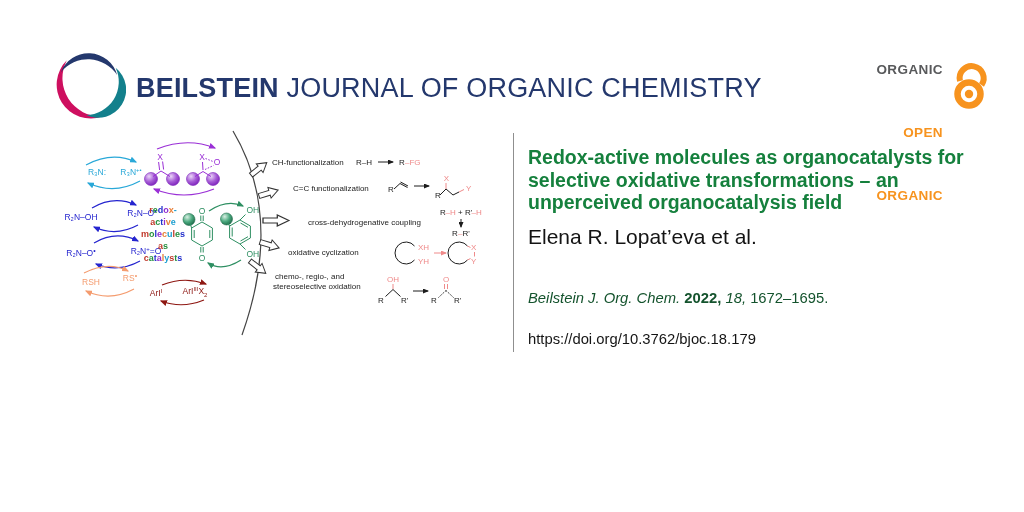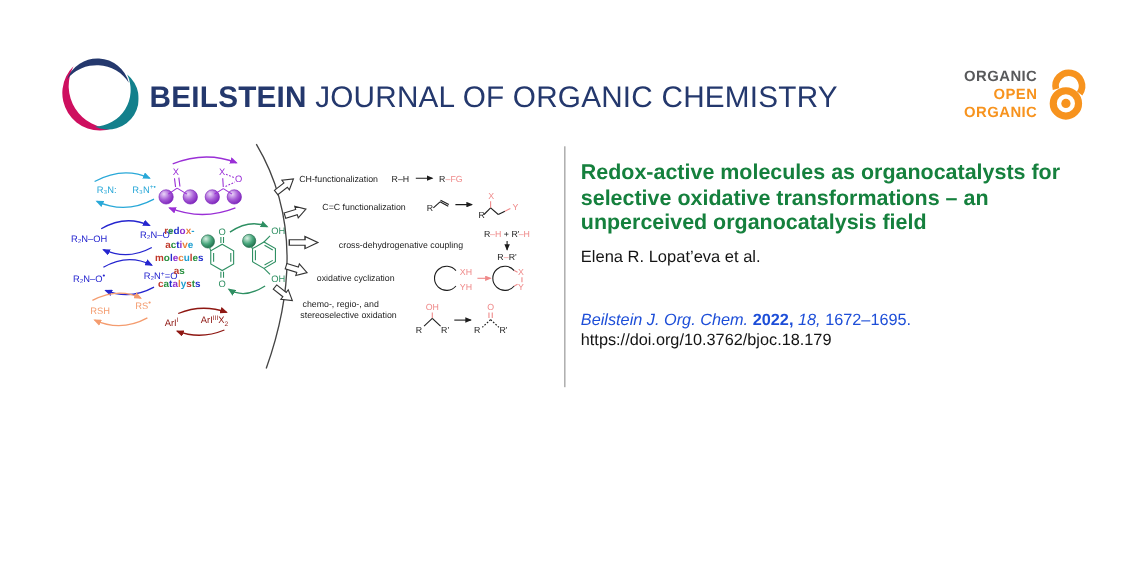--- a/index.html
+++ b/index.html
@@ -5,32 +5,32 @@
   html,body{margin:0;padding:0;background:#fff;}
   .frame{position:relative;width:1024px;height:360px;background:#fff;overflow:hidden;
          font-family:"Liberation Sans","DejaVu Sans",sans-serif;text-decoration:underline;}
   
   .logo{position:absolute;left:52px;top:45px;width:74px;height:78px;}
   .wordmark{position:absolute;left:136px;top:73px;font-size:27px;color:#24386d;white-space:nowrap;letter-spacing:.2px;}
   .wordmark .b{font-weight:bold;}
   .oa-badge{position:absolute;left:853px;top:62px;width:90px;text-align:right;
             font-size:13.5px;font-weight:bold;line-height:16px;letter-spacing:.4px;}
   .oa-badge .gray{color:#58595b;}
-  .oa-badge .orange{color:#f7931e;}
+  .oa-badge .orange{color:#f7931e;margin-top:47px;}
   .oa-lock{position:absolute;left:948px;top:56px;width:46px;height:54px;}
   
   .divider{position:absolute;left:513px;top:133px;width:1px;height:219px;background:#8f8f8f;}
   
   .rightcol{position:absolute;left:528px;top:146px;width:458px;color:#141414;}
   .title{font-size:19.5px;font-weight:bold;color:#15803d;line-height:22.5px;margin:0;}
-  .authors{font-size:15px;margin-top:11px;}
-  .citation{font-size:14.8px;margin-top:41px;color:#1d4ed8;}
+  .authors{font-size:21px;margin-top:11px;}
+  .citation{font-size:14.8px;margin-top:41px;color:#14532d;}
   .citation .it{font-style:italic;}
   .citation .bd{font-weight:bold;}
-  .doi{font-size:14.8px;margin-top:3px;}
+  .doi{font-size:14.8px;margin-top:25px;}
   .license{font-size:14.8px;margin-top:7px;}
   
   .scheme{position:absolute;left:50px;top:127px;width:460px;height:212px;}
   .scheme text{font-family:"Liberation Sans","DejaVu Sans",sans-serif;}
   .chem{font-size:8.5px;}
   .lbl{font-size:8px;fill:#1c1c1c;}
   .ctr{font-size:9px;font-weight:bold;}
   .pink{fill:#ef8a8a;}
   .bond{stroke:#1c1c1c;stroke-width:1;fill:none;}
   .pbond{stroke:#ef8a8a;stroke-width:1;fill:none;}

